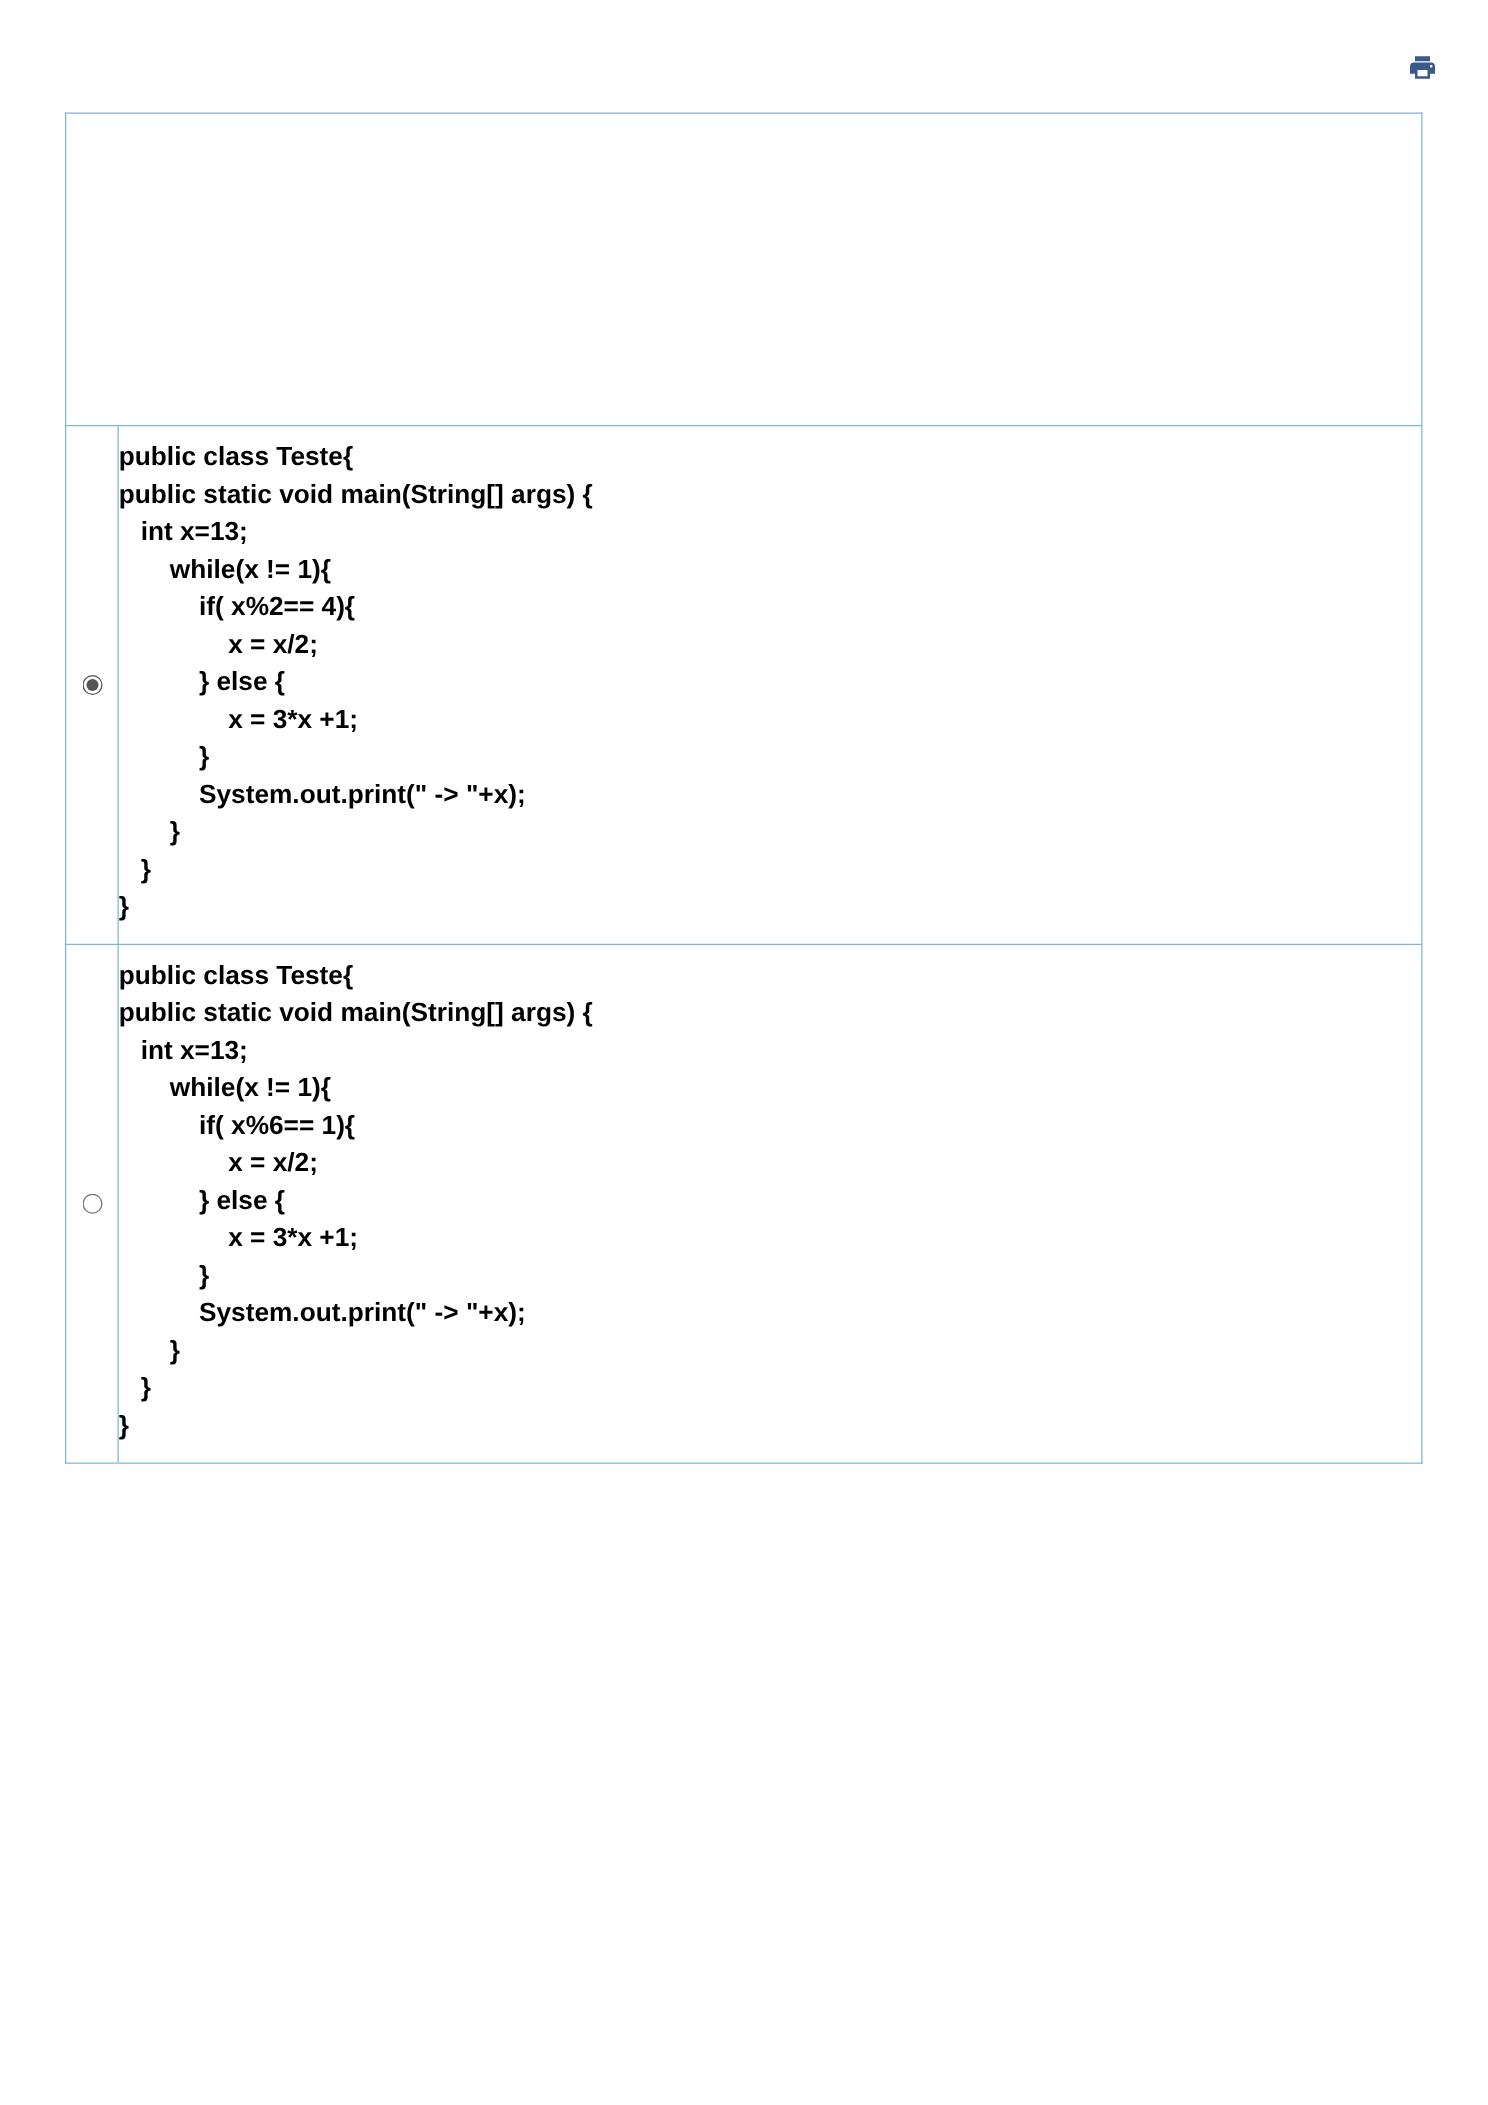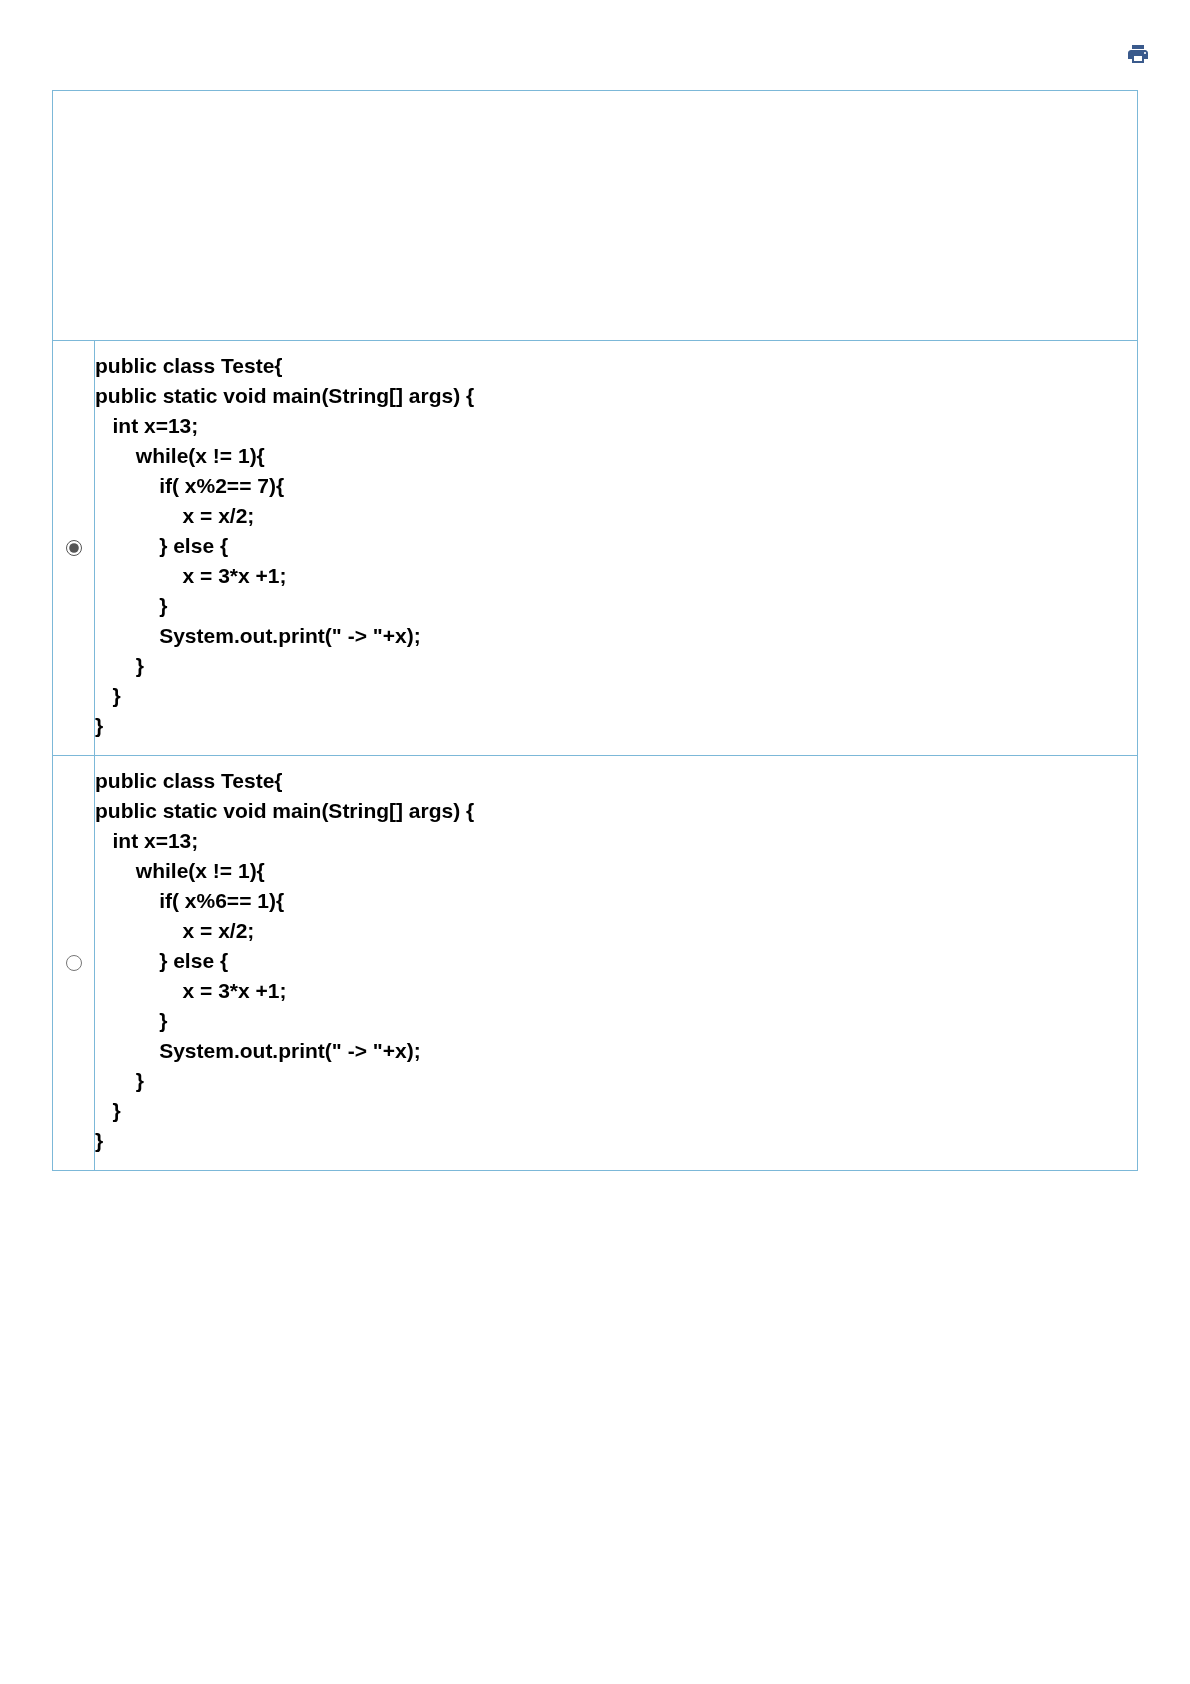--- a/index.html
+++ b/index.html
@@ -84,21 +84,21 @@
 
   <div class="option-row">
     <div class="radio-cell">
       <input type="radio" name="answer" checked="" style="">
     </div>
     <div class="code-cell">
       <div class="code-line">public class Teste{</div>
       <div class="code-line">public static void main(String[] args) {</div>
       <div class="code-line">   int x=13;</div>
       <div class="code-line">       while(x != 1){</div>
-      <div class="code-line">           if( x%2== 7){</div>
+      <div class="code-line">           if( x%2== 4){</div>
       <div class="code-line">               x = x/2;</div>
       <div class="code-line">           } else {</div>
       <div class="code-line">               x = 3*x +1;</div>
       <div class="code-line">           }</div>
       <div class="code-line">           System.out.print(" -&gt; "+x);</div>
       <div class="code-line">       }</div>
       <div class="code-line">   }</div>
       <div class="code-line">}</div>
     </div>
   </div>

